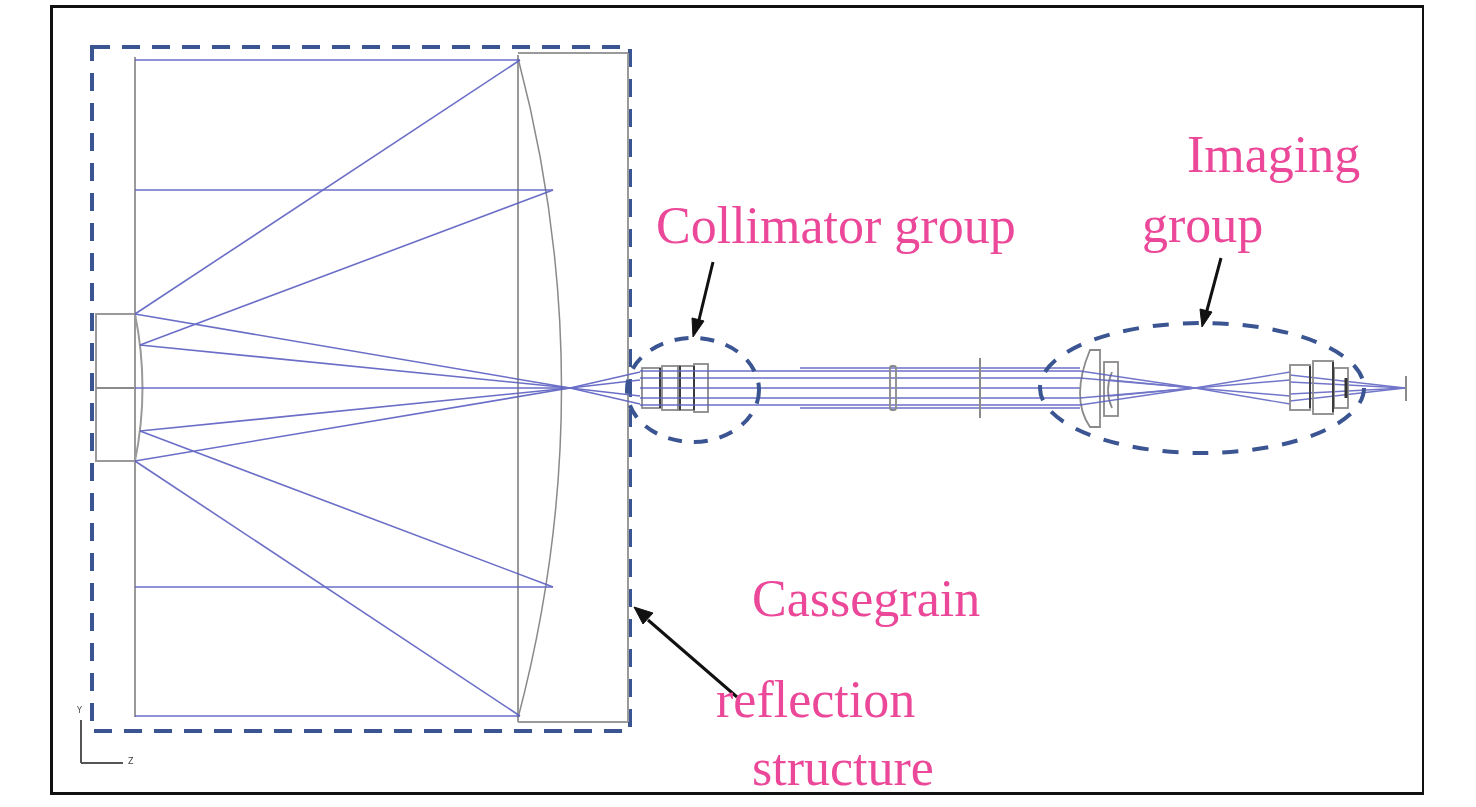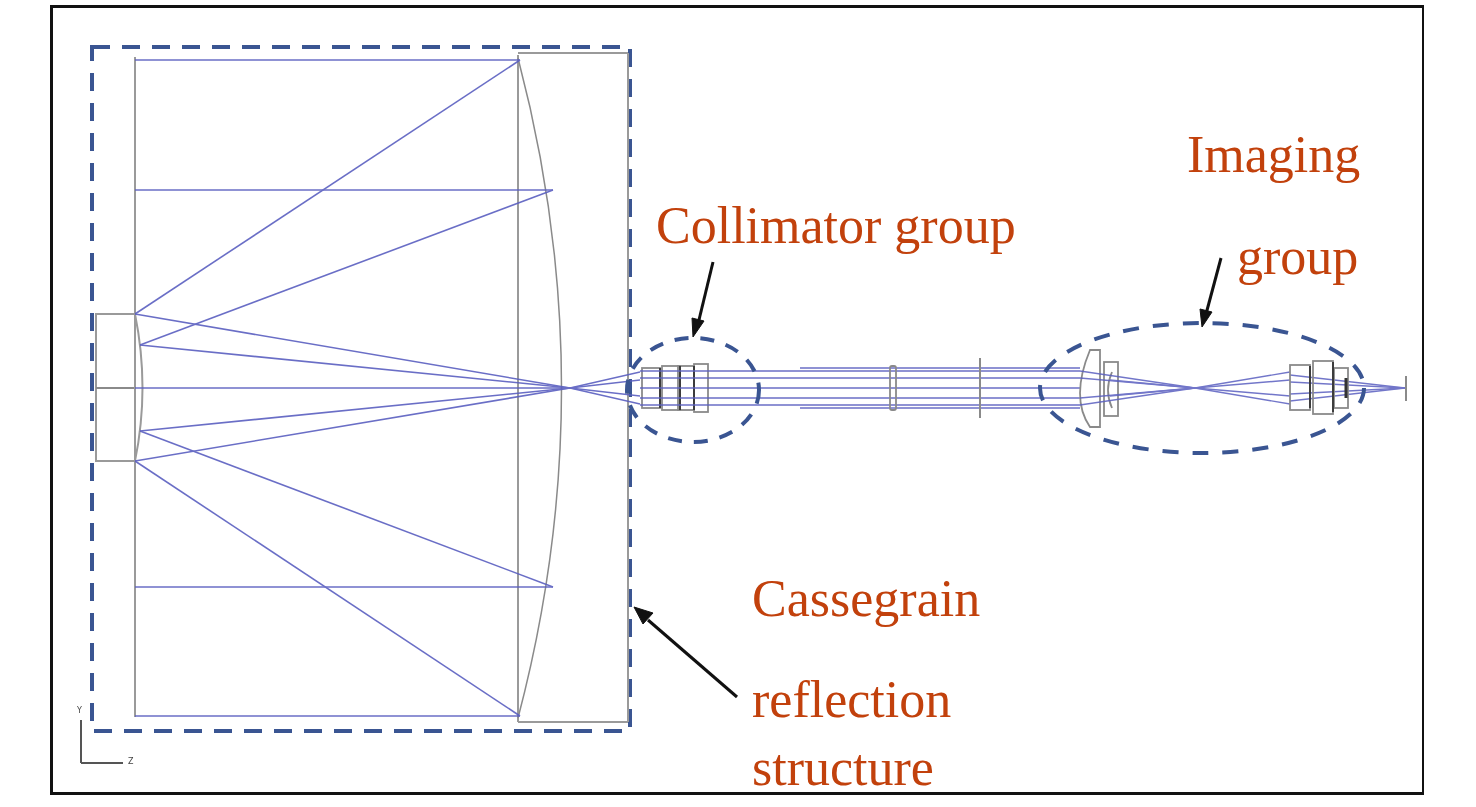--- a/index.html
+++ b/index.html
@@ -1,24 +1,24 @@
 <!DOCTYPE html>
 <html><head>
 <meta charset="utf-8">
 <style>
   html, body { margin:0; padding:0; background:#ffffff; }
   body { width:1476px; height:807px; position:relative; overflow:hidden; font-family:"Liberation Serif", serif; }
   #frame { position:absolute; left:50px; top:5px; width:1374px; height:790px; border:3px solid #111; border-right-width:2px; box-sizing:border-box; }
   svg#diagram { position:absolute; left:0; top:0; width:1476px; height:807px; }
-  .label { position:absolute; color:#c2410c; font-family:"Liberation Serif", serif; font-size:52px; line-height:56px; white-space:nowrap; }
+  .label { position:absolute; color:#ec4899; font-family:"Liberation Serif", serif; font-size:52px; line-height:56px; white-space:nowrap; }
   #lbl-collimator { left:656px; top:198px;text-align:center; }
   #lbl-imaging-1 { left:1187px; top:127px; }
-  #lbl-imaging-2 { left:1237px; top:197px;margin-top:32px; }
+  #lbl-imaging-2 { left:1142px; top:197px; }
   #lbl-cass-1 { left:752px; top:571px; }
-  #lbl-cass-2 { left:752px; top:672px; }
+  #lbl-cass-2 { left:716px; top:672px; }
   #lbl-cass-3 { left:752px; top:740px;text-align:center; }
   .axis-lbl { position:absolute; font-family:"DejaVu Sans", sans-serif; font-size:8px; color:#444; }
 </style>
 </head>
 <body>
 
 <div id="frame"></div>
 
 <svg id="diagram" viewBox="0 0 1476 807">
 

